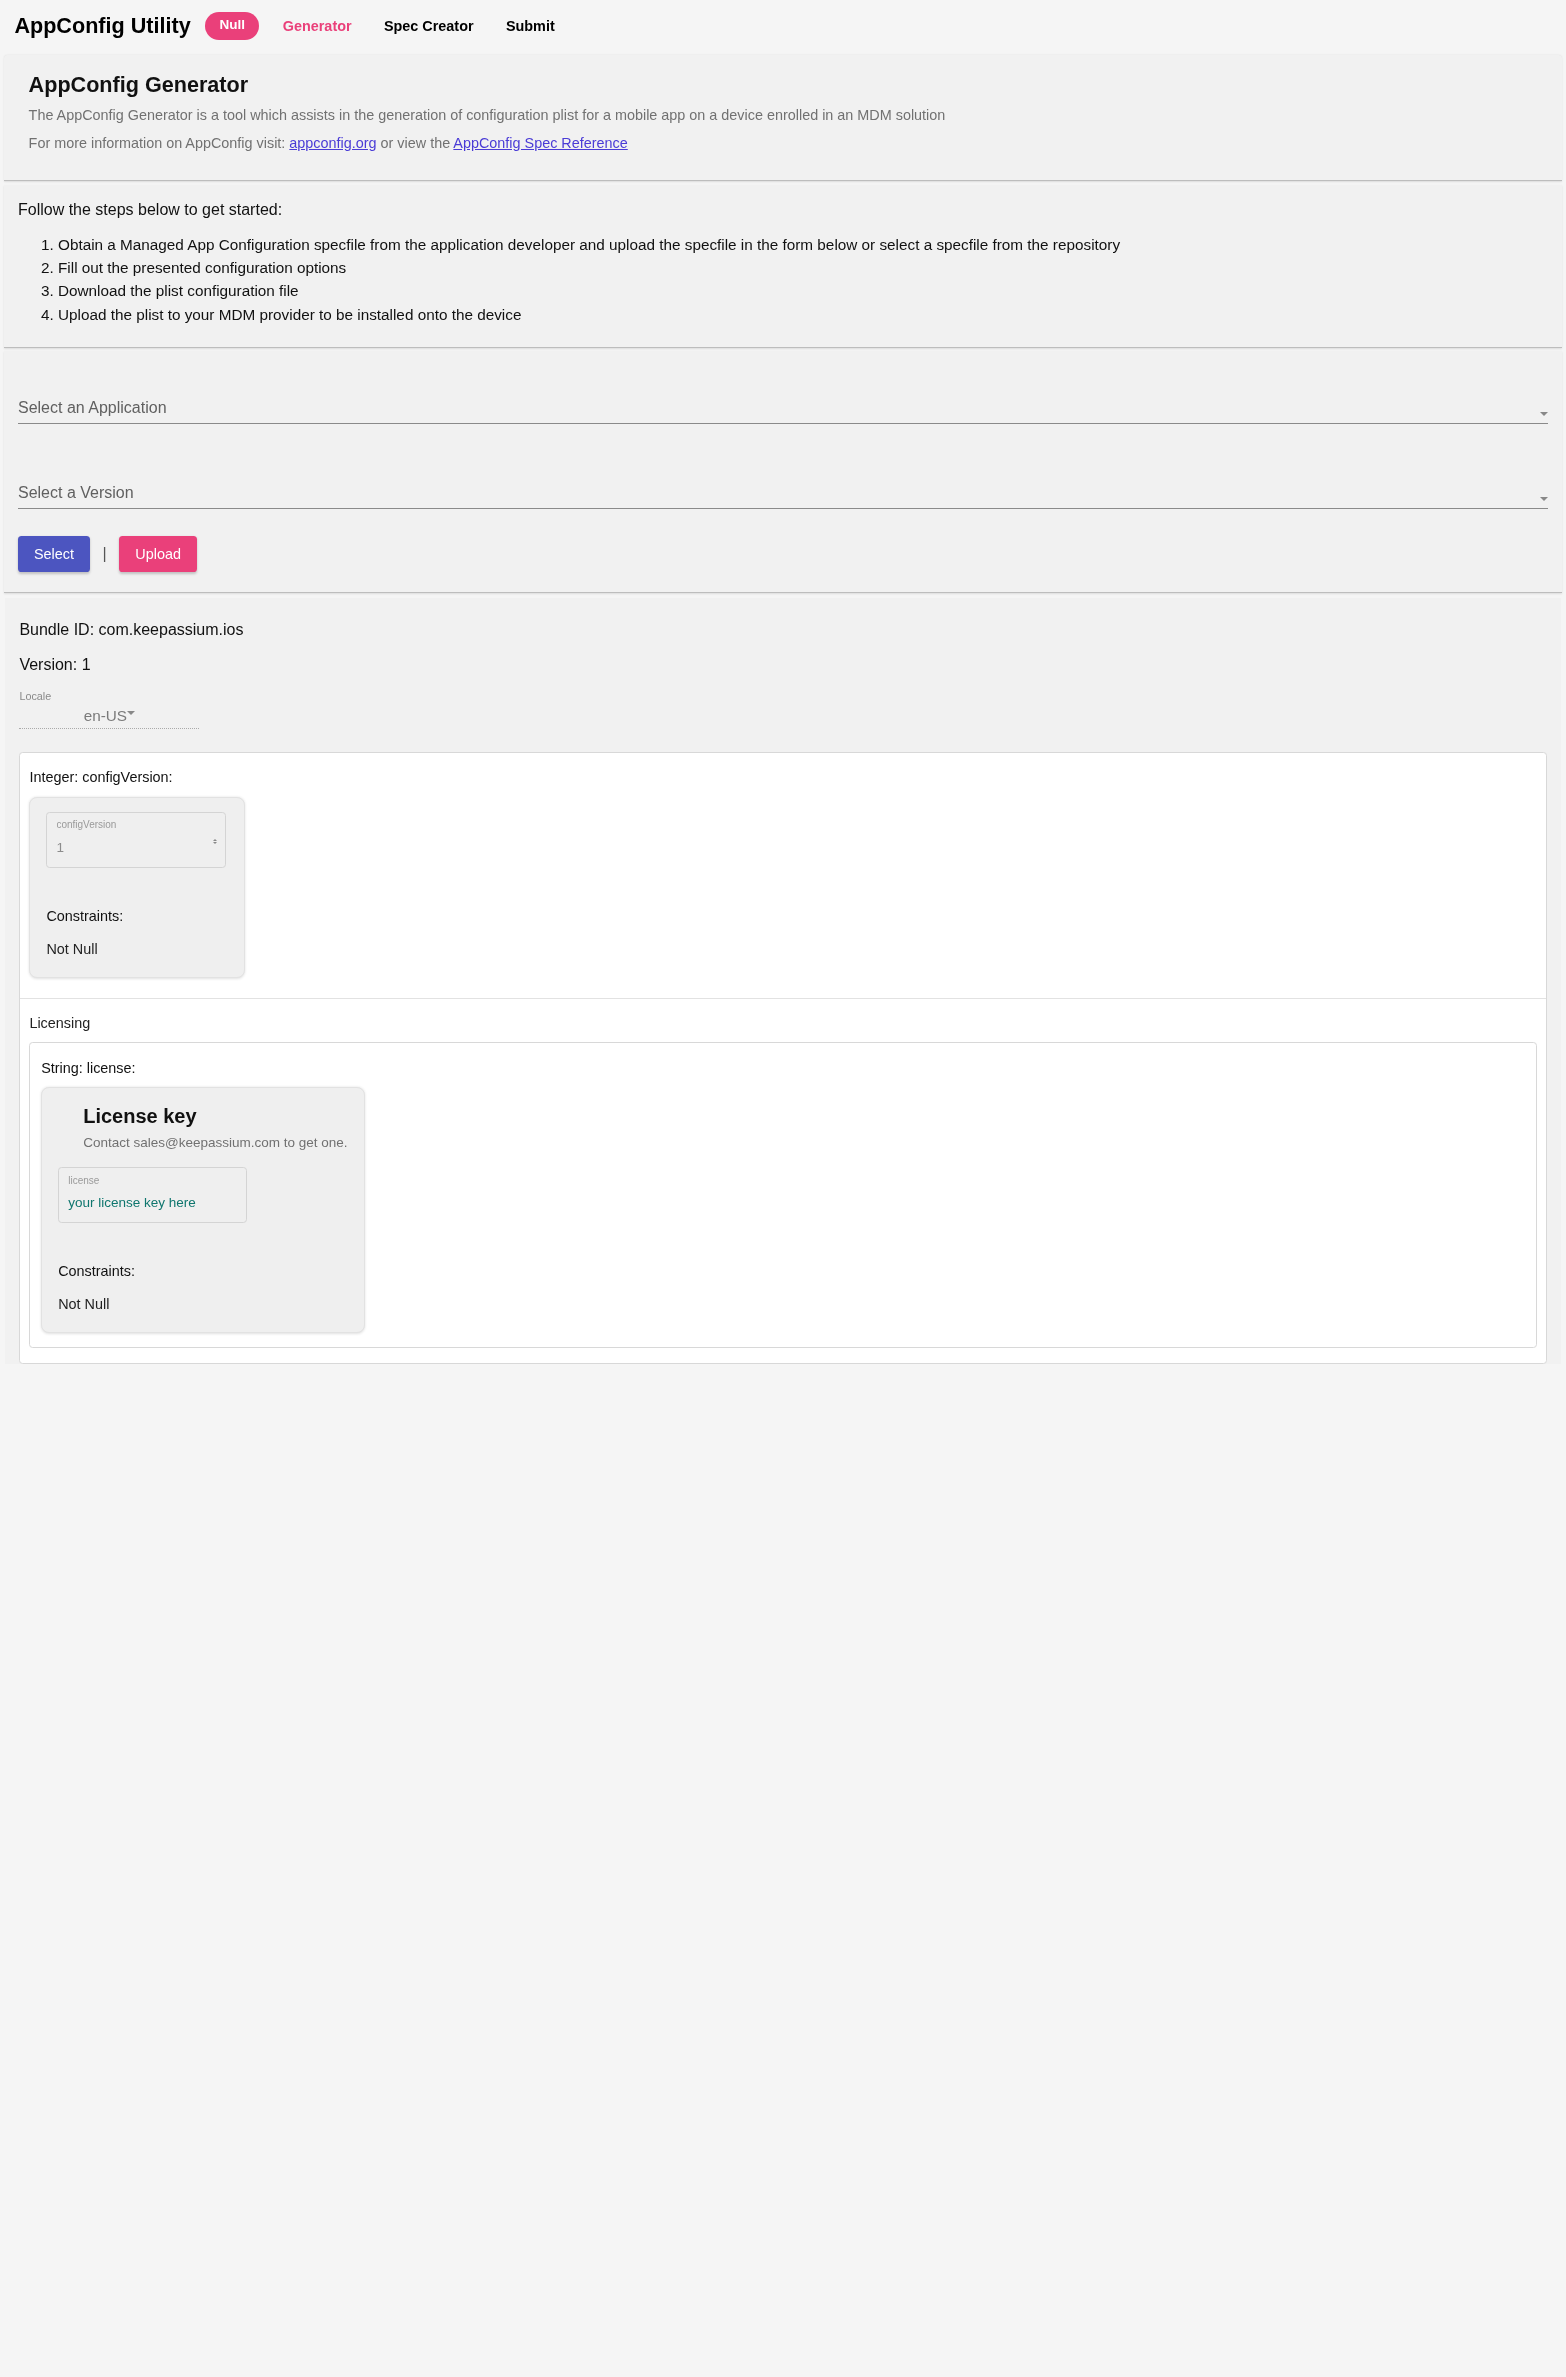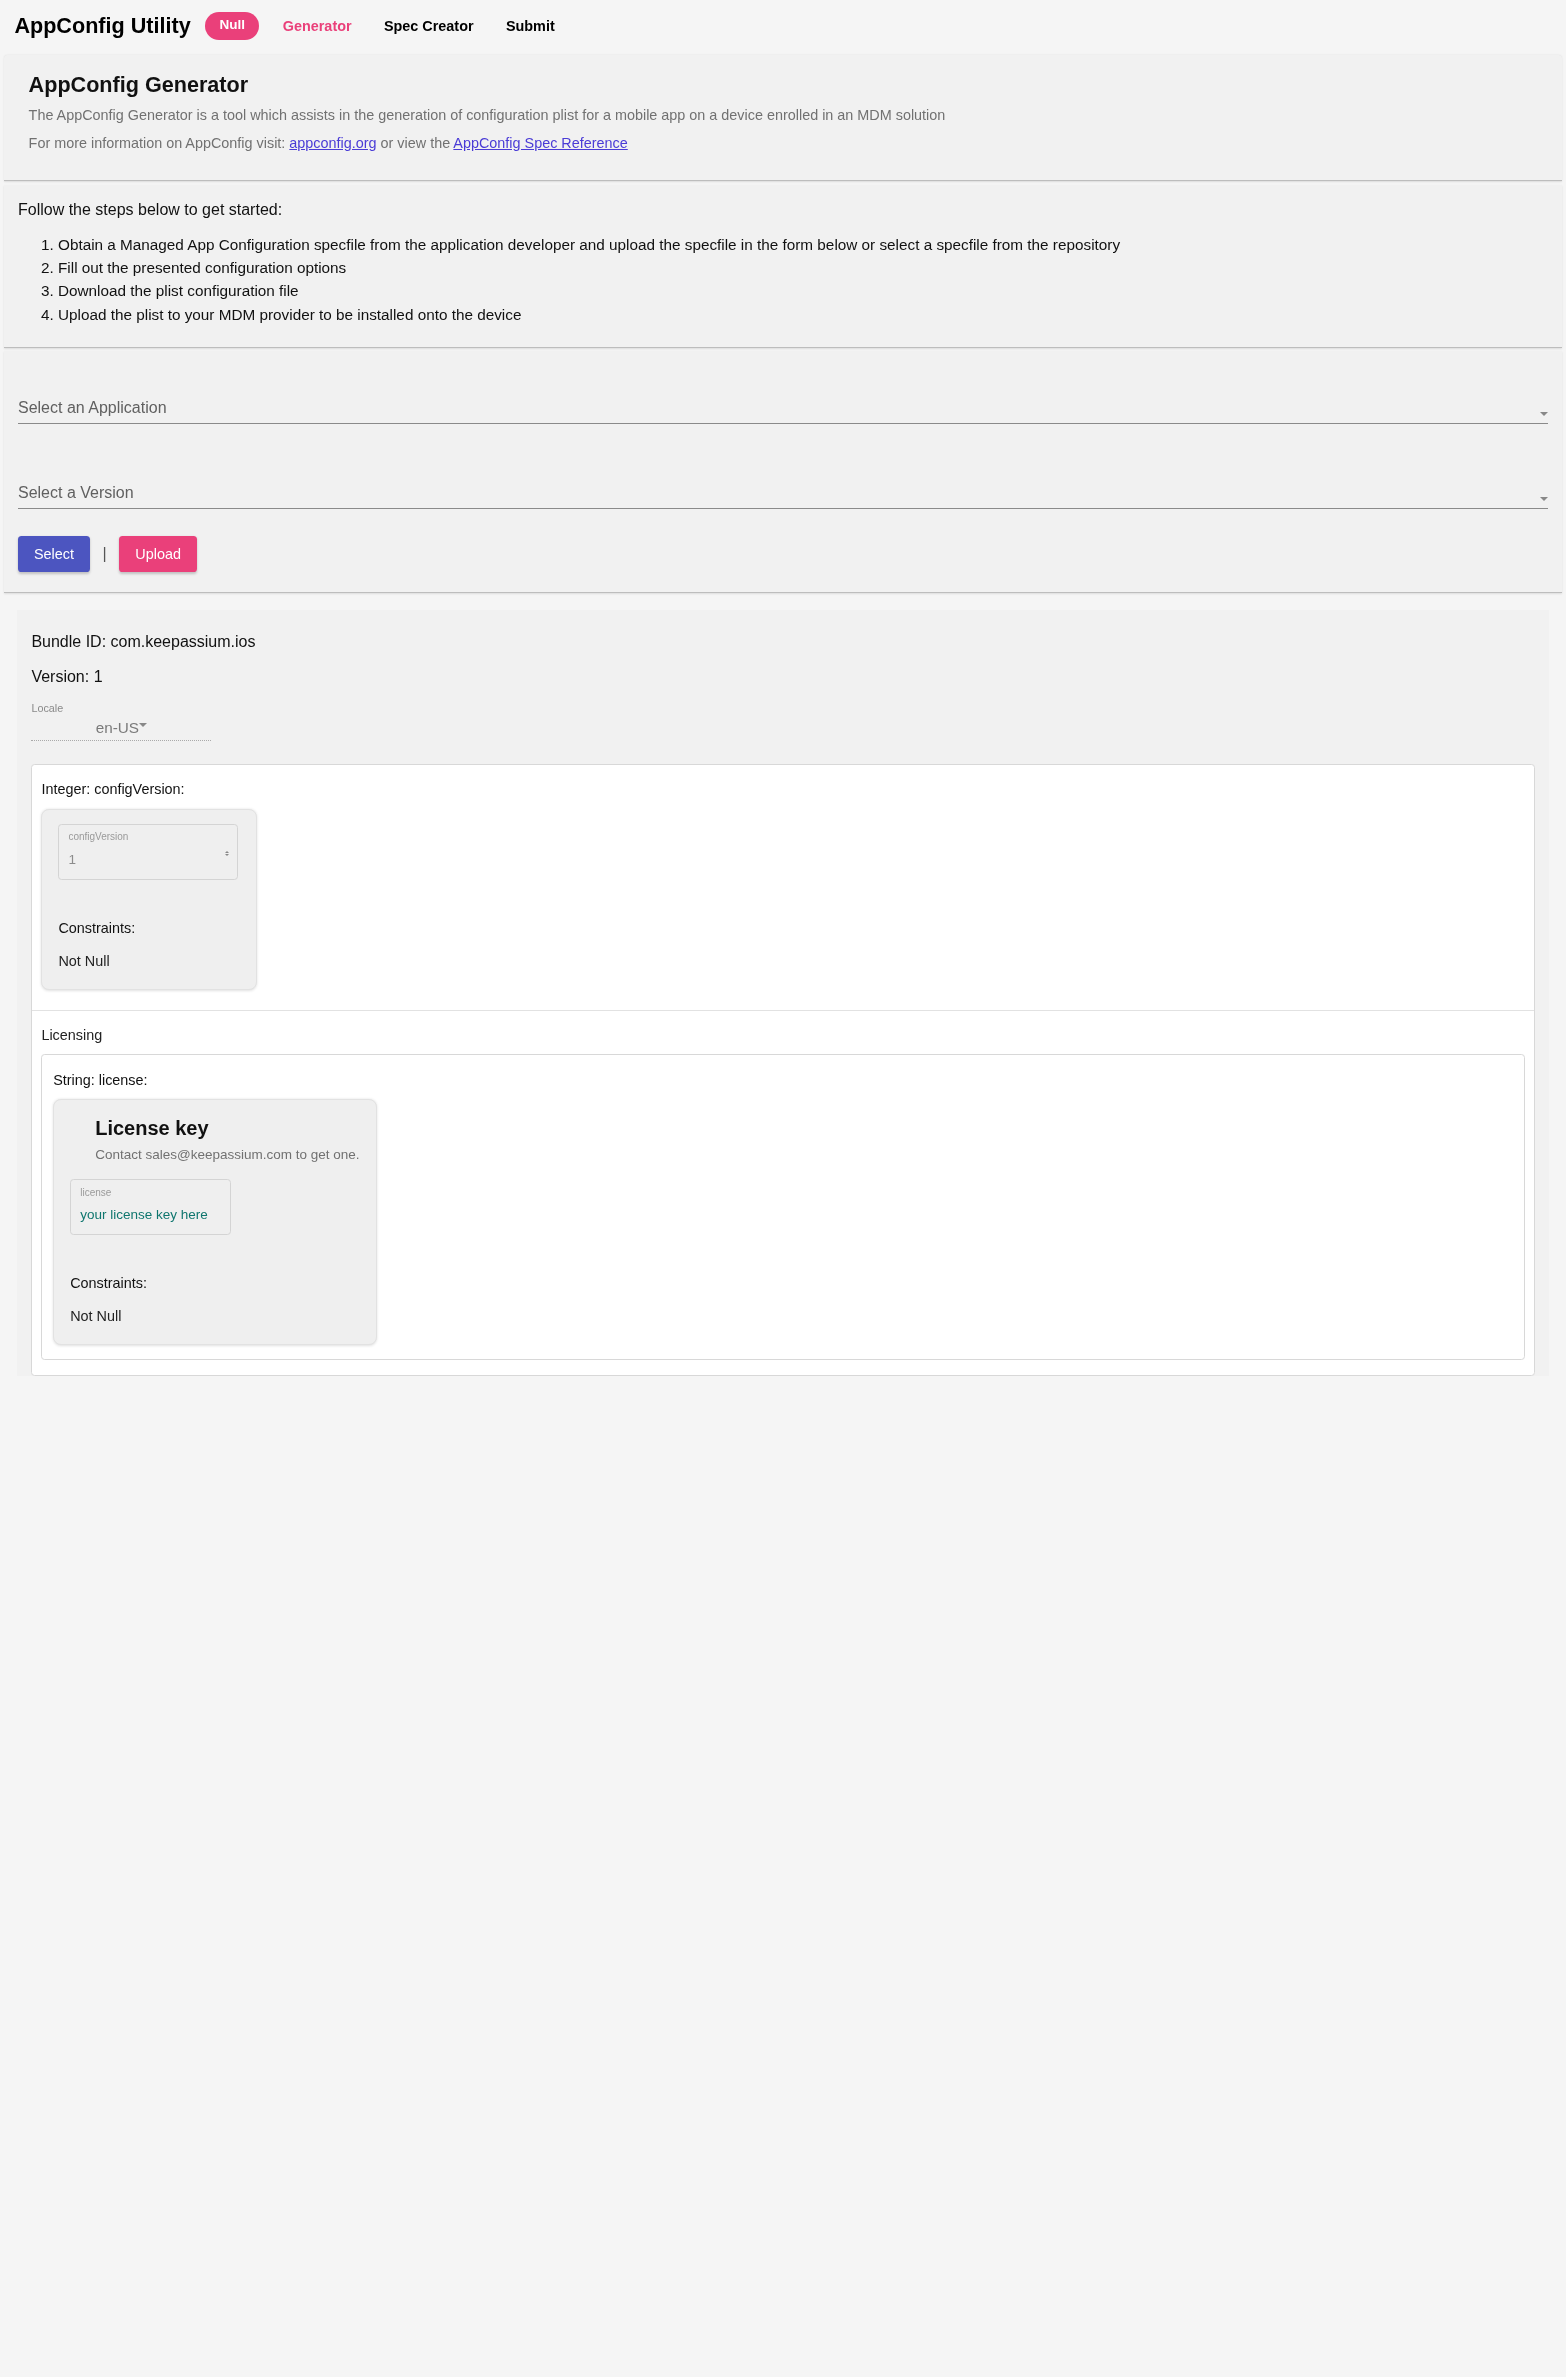--- a/index.html
+++ b/index.html
@@ -105,21 +105,21 @@
     border-radius: 3.6px;
     cursor: pointer;
     box-shadow: 0 1.8px 2.7px rgba(0,0,0,0.2);
   }
   .btn-primary { background: #4c55c0; }
   .btn-accent  { background: #ea407a; }
   .divider-v { color: #555; font-size: 16px; }
   
   
   .form-section {
-    margin: 17px;
+    margin: 5px;
     padding: 21.6px 14.4px 0 14.4px;
     background: #f1f1f1;
   }
   .bundle-line { font-size: 16px; margin-bottom: 12.6px; }
   
   .locale-wrap { width: 180px; margin-top: 3.6px; }
   .locale-label { font-size: 10.8px; color: #8a8a8a; }
   .locale-row {
     display: flex; justify-content: center; align-items: center;
     border-bottom: 0.9px dotted #aaa;
@@ -276,21 +276,21 @@
     <hr class="group-hr">
     <div class="group-label">Licensing</div>
     
     <div class="license-outer">
       <div class="field-title">String: license:</div>
       <div class="inner-card wide">
         <div class="license-head-indent">
           <div class="license-title">License key</div>
           <div class="license-sub">Contact sales@keepassium.com to get one.</div>
         </div>
-        <div class="input-box" style="width:161px;">
+        <div class="input-box" style="width:189px;">
           <span class="input-box-label">license</span>
           <span class="input-value dark">your license key here</span>
         </div>
         <div class="constraints-block">
           <div class="constraints-h">Constraints:</div>
           <div class="constraints-v">Not Null</div>
         </div>
       </div>
     </div>
     

